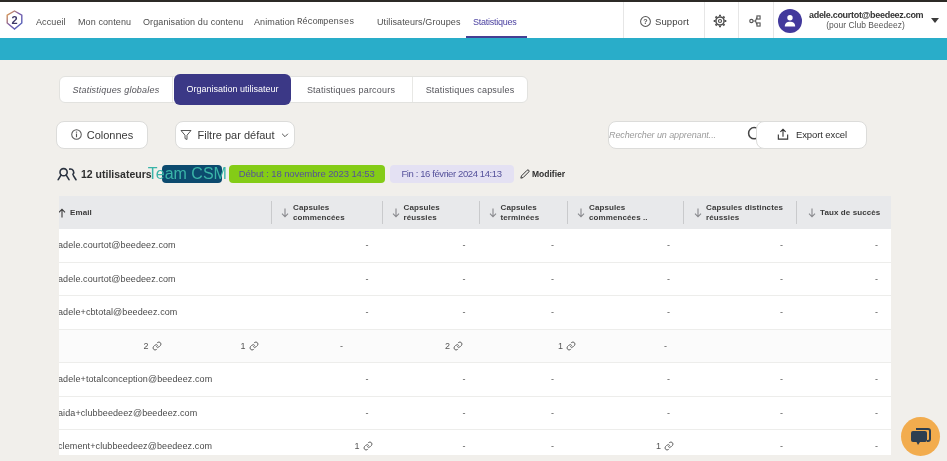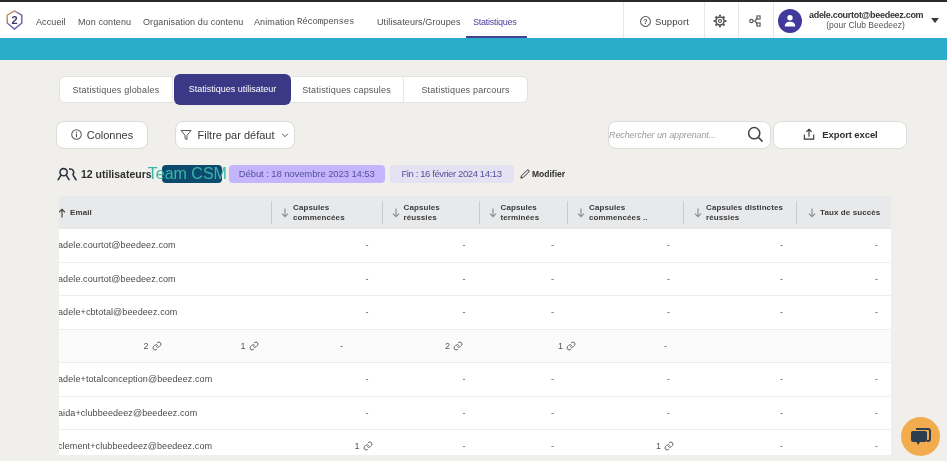--- a/index.html
+++ b/index.html
@@ -17,21 +17,21 @@
   
   #tabs { left:59px; top:76px; width:469px; height:27px; background:#fff; border:1px solid #e2e2df; border-radius:6px; display:flex; }
   .tab { display:flex; align-items:center; justify-content:center; font-size:9px; letter-spacing:0.2px; color:#54545a; border-right:1px solid #e8e8e5; }
   .tab:last-child { border-right:none; }
   
   .btn { position:absolute; top:120.5px; height:28px; background:#fff; border:1px solid #dcdcda; border-radius:8px; display:flex; align-items:center; justify-content:center; font-size:11px; color:#3a3a3a; }
   #btn-col { left:56px; width:92px; }
   #btn-filt { left:175px; width:120px; }
   #search { left:608px; top:120.5px; width:163px; height:28px; background:#fff; border:1px solid #dcdcda; border-radius:8px; display:flex; align-items:center; }
   #search .ph { font-size:9px; font-style:italic; color:#9b9b9b; flex:1; letter-spacing:-0.1px; }
-  #btn-exp { left:773px; width:134px; font-weight:bold; font-size:9.5px; color:#2e2e2e; letter-spacing:-0.1px; }
+  #btn-exp { left:756px; width:111px; font-weight:normal; font-size:9.5px; color:#2e2e2e; letter-spacing:-0.1px; }
   
   .pill { position:absolute; top:164.5px; height:18px; border-radius:4px; display:flex; align-items:center; justify-content:center; white-space:nowrap; }
   
   #table { left:59px; top:196px; width:832px; height:259px; background:#fff; overflow:hidden; }
   #thead { display:flex; background:#e8e9eb; height:33px; }
   .th { display:flex; align-items:center; font-size:8px; color:#3a3a3a; position:relative; }
   .th .lbl { font-weight:bold; line-height:9.5px; letter-spacing:0.1px; }
   .th .arr { display:flex; align-items:center; margin:0 4px 0 10px; }
   .th .sep { position:absolute; left:0; top:5px; bottom:5px; width:1px; background:#c9cacc; }
   .tr { display:flex; height:33.5px; border-bottom:1px solid #ededeb; align-items:center; background:#fff; }
@@ -102,26 +102,26 @@
   <div class="abs" style="left:809px; top:9px; width:113px; text-align:center;">
     <div style="font-size:9px; font-weight:bold; color:#333; white-space:nowrap; letter-spacing:-0.3px; line-height:9.5px;">adele.courtot@beedeez.com</div>
     <div style="font-size:8.5px; color:#555; white-space:nowrap; line-height:9.5px;">(pour Club Beedeez)</div>
   </div>
   <div class="abs" style="left:931px; top:16px; width:0; height:0; border-left:4.5px solid transparent; border-right:4.5px solid transparent; border-top:5.5px solid #3a3a3a;"></div>
 </div>
 <div class="abs" id="teal"></div>
 <div class="abs" id="navline"></div>
 
 <div class="abs" id="tabs">
-  <div class="tab" style="width:113px;">Statistiques globales</div>
+  <div class="tab" style="width:113px;font-style:italic;">Statistiques globales</div>
   <div class="tab" style="width:117px;"></div>
+  <div class="tab" style="width:123px;">Statistiques parcours</div>
   <div class="tab" style="width:114px;">Statistiques capsules</div>
-  <div class="tab" style="width:123px;">Statistiques parcours</div>
-</div>
-<div class="abs" style="left:174px; top:74px; width:117px; height:30.5px; background:#3b3886; border-radius:6px; display:flex; align-items:center; justify-content:center; font-size:9px; color:#fff;">Statistiques utilisateur</div>
+</div>
+<div class="abs" style="left:174px; top:74px; width:117px; height:30.5px; background:#3b3886; border-radius:6px; display:flex; align-items:center; justify-content:center; font-size:9px; color:#fff;">Organisation utilisateur</div>
 
 <div class="btn" id="btn-col">
   <svg width="11" height="11" viewBox="0 0 12 12" style="margin-right:5px;">
       <circle cx="6" cy="6" r="5.2" fill="none" stroke="#555" stroke-width="1.1"></circle>
       <circle cx="6" cy="3.4" r="0.8" fill="#555"></circle>
       <rect x="5.4" y="5" width="1.2" height="4" fill="#555"></rect>
     </svg>
   <span>Colonnes</span>
 </div>
 <div class="btn" id="btn-filt">
@@ -149,21 +149,21 @@
 
 <svg class="abs" style="left:57px; top:167px;" width="22" height="14" viewBox="0 0 22 14" fill="none" stroke="#2b3340" stroke-width="1.6" stroke-linecap="round">
   <circle cx="6.6" cy="5.2" r="3.6"></circle>
   <path d="M4 8.2 L1.2 12.7"></path>
   <path d="M9.2 8.2 L12 12.7"></path>
   <path d="M12.7 2.1 A3.3 3.3 0 0 1 15.9 7.5"></path>
   <path d="M16.4 8.6 L19 12.7"></path>
 </svg>
 <span class="abs" style="left:81px; top:168px; font-size:10.5px; font-weight:bold; color:#2f2f2f; letter-spacing:0;">12 utilisateurs</span>
 <span class="pill" style="left:161.8px; width:60px; background:#0c4a6e; color:#3ab4a8; font-size:16px;">Team CSM !</span>
-<span class="pill" style="left:229px; width:155.5px; background:#c4b5fd; color:#55519b; font-size:9.5px; letter-spacing:-0.1px;">Début : 18 novembre 2023 14:53</span>
+<span class="pill" style="left:229px; width:155.5px; background:#84cc16; color:#55519b; font-size:9.5px; letter-spacing:-0.1px;">Début : 18 novembre 2023 14:53</span>
 <span class="pill" style="left:389.5px; width:124px; background:#e4e1f3; color:#55519b; font-size:9.5px; letter-spacing:-0.4px;">Fin : 16 février 2024 14:13</span>
 <svg class="abs" style="left:520px; top:169px;" width="10" height="10" viewBox="0 0 24 24" fill="none" stroke="#333" stroke-width="2.4">
     <path d="M17 3a2.8 2.8 0 114 4L7.5 20.5 2 22l1.5-5.5L17 3z"></path>
   </svg>
 <span class="abs" style="left:532px; top:168.5px; font-size:8.5px; font-weight:bold; color:#2f2f2f;">Modifier</span>
 
 <div class="abs" id="table">
   <div id="thead">
     <div class="th c0">
         <span class="arr" style="margin-left:-1px;">

